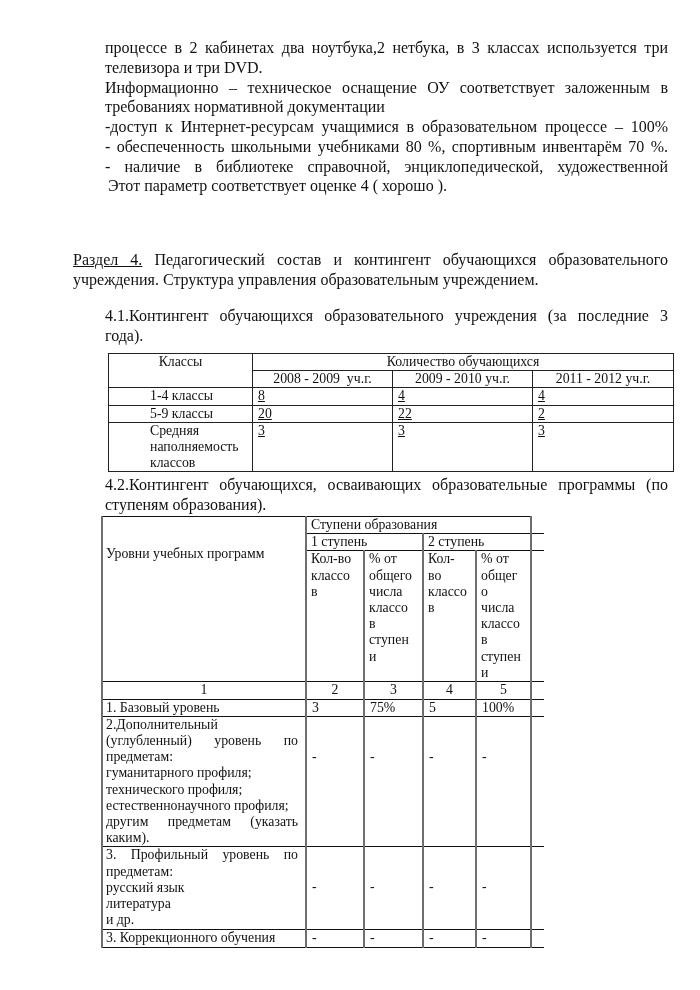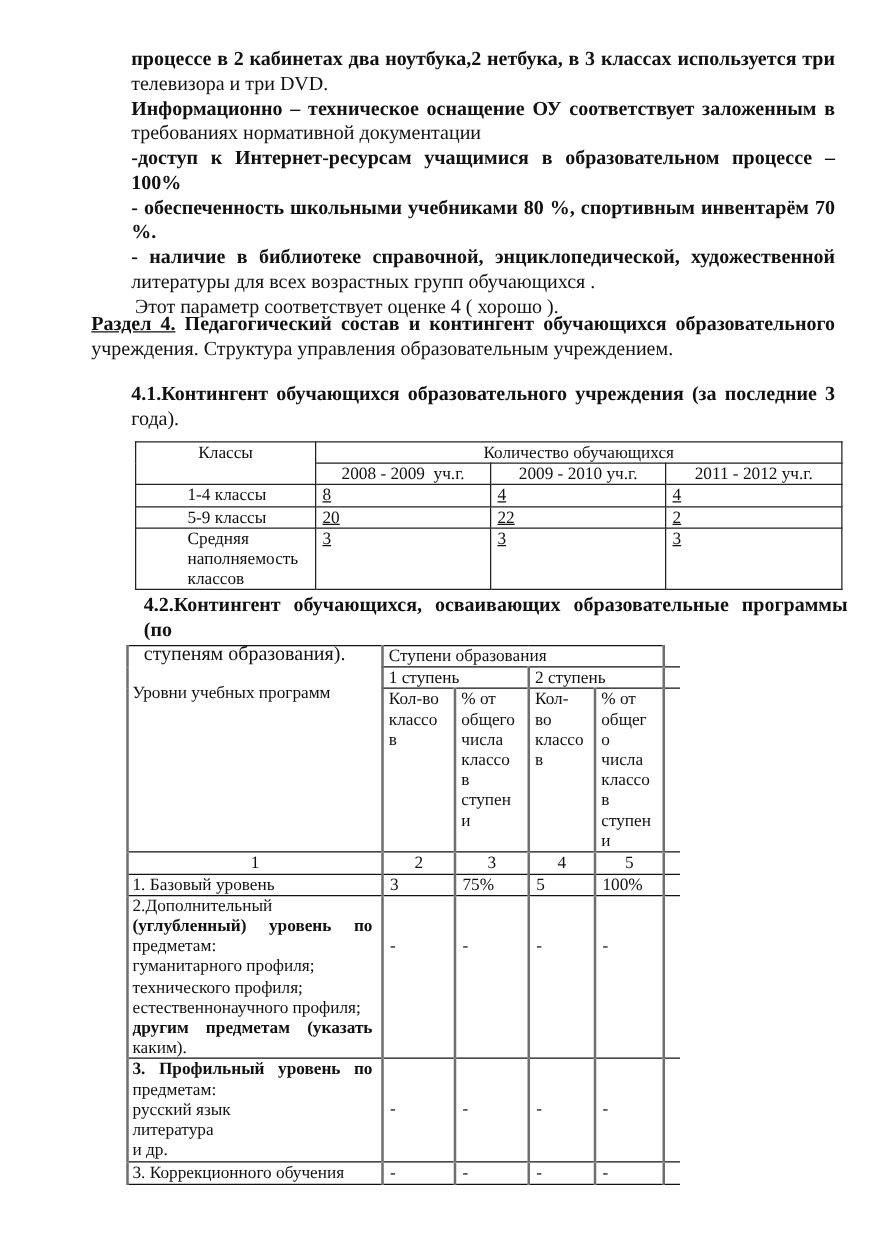--- a/index.html
+++ b/index.html
@@ -3,28 +3,28 @@
   <meta charset="utf-8">
   <style>
     html, body { margin: 0; padding: 0; }
     body {
       width: 700px; height: 990px; position: relative; overflow: hidden;
       background: #ffffff; color: #111;
       font-family: "Liberation Serif", "DejaVu Serif", serif;
     }
     .block { position: absolute; font-size: 16px; }
     .line { display: block; white-space: nowrap; }
-    .jl { text-align: justify; text-align-last: justify; white-space: normal; font-weight: bold; }
+    .jl { text-align: justify; text-align-last: justify; white-space: normal; }
     .u { text-decoration: underline; }
     .indent3 { padding-left: 3px; }
 
     #intro { left: 105px; top: 38px; width: 563px; line-height: 19.75px; }
     #section4 { left: 73px; top: 250px; width: 595px; line-height: 19.5px; }
     #sub41 { left: 105px; top: 306px; width: 563px; line-height: 19.5px; }
-    #sub42 { left: 115px; top: 475px; width: 563px; line-height: 19.5px; }
+    #sub42 { left: 105px; top: 475px; width: 563px; line-height: 19.5px; }
 
     table { border-collapse: collapse; table-layout: fixed; position: absolute;
             font-size: 13.8px; line-height: 16.2px; }
     td { padding: 0; vertical-align: top; overflow: hidden; }
 
     
     #t1 { left: 108px; top: 353px; width: 565px; }
     #t1 td { border: 1px solid #222; }
     #t1 .c { text-align: center; }
     #t1 .lbl { padding-left: 41px; padding-right: 4px; }
@@ -49,21 +49,20 @@
 <body>
 
 <div id="intro" class="block">
   <div class="line jl">процессе в 2 кабинетах два ноутбука,2 нетбука,  в 3 классах используется три</div>
   <div class="line">телевизора и три DVD.</div>
   <div class="line jl">Информационно – техническое оснащение ОУ соответствует заложенным в</div>
   <div class="line">требованиях нормативной документации</div>
   <div class="line jl">-доступ к Интернет-ресурсам учащимися   в образовательном процессе – 100%</div>
   <div class="line jl">- обеспеченность школьными учебниками 80 %, спортивным инвентарём 70 %.</div>
   <div class="line jl">- наличие в библиотеке справочной, энциклопедической, художественной</div>
-  <div class="line">литературы для всех возрастных групп обучающихся .</div>
   <div class="line indent3">Этот параметр соответствует оценке 4 ( хорошо ).</div>
 </div>
 
 <div id="section4" class="block">
   <div class="line jl"><span class="u">Раздел 4.</span> <span>Педагогический состав и контингент обучающихся образовательного</span></div>
   <div class="line">учреждения. Структура управления образовательным учреждением.</div>
 </div>
 
 <div id="sub41" class="block">
   <div class="line jl">4.1.Контингент обучающихся образовательного учреждения (за последние 3</div>

